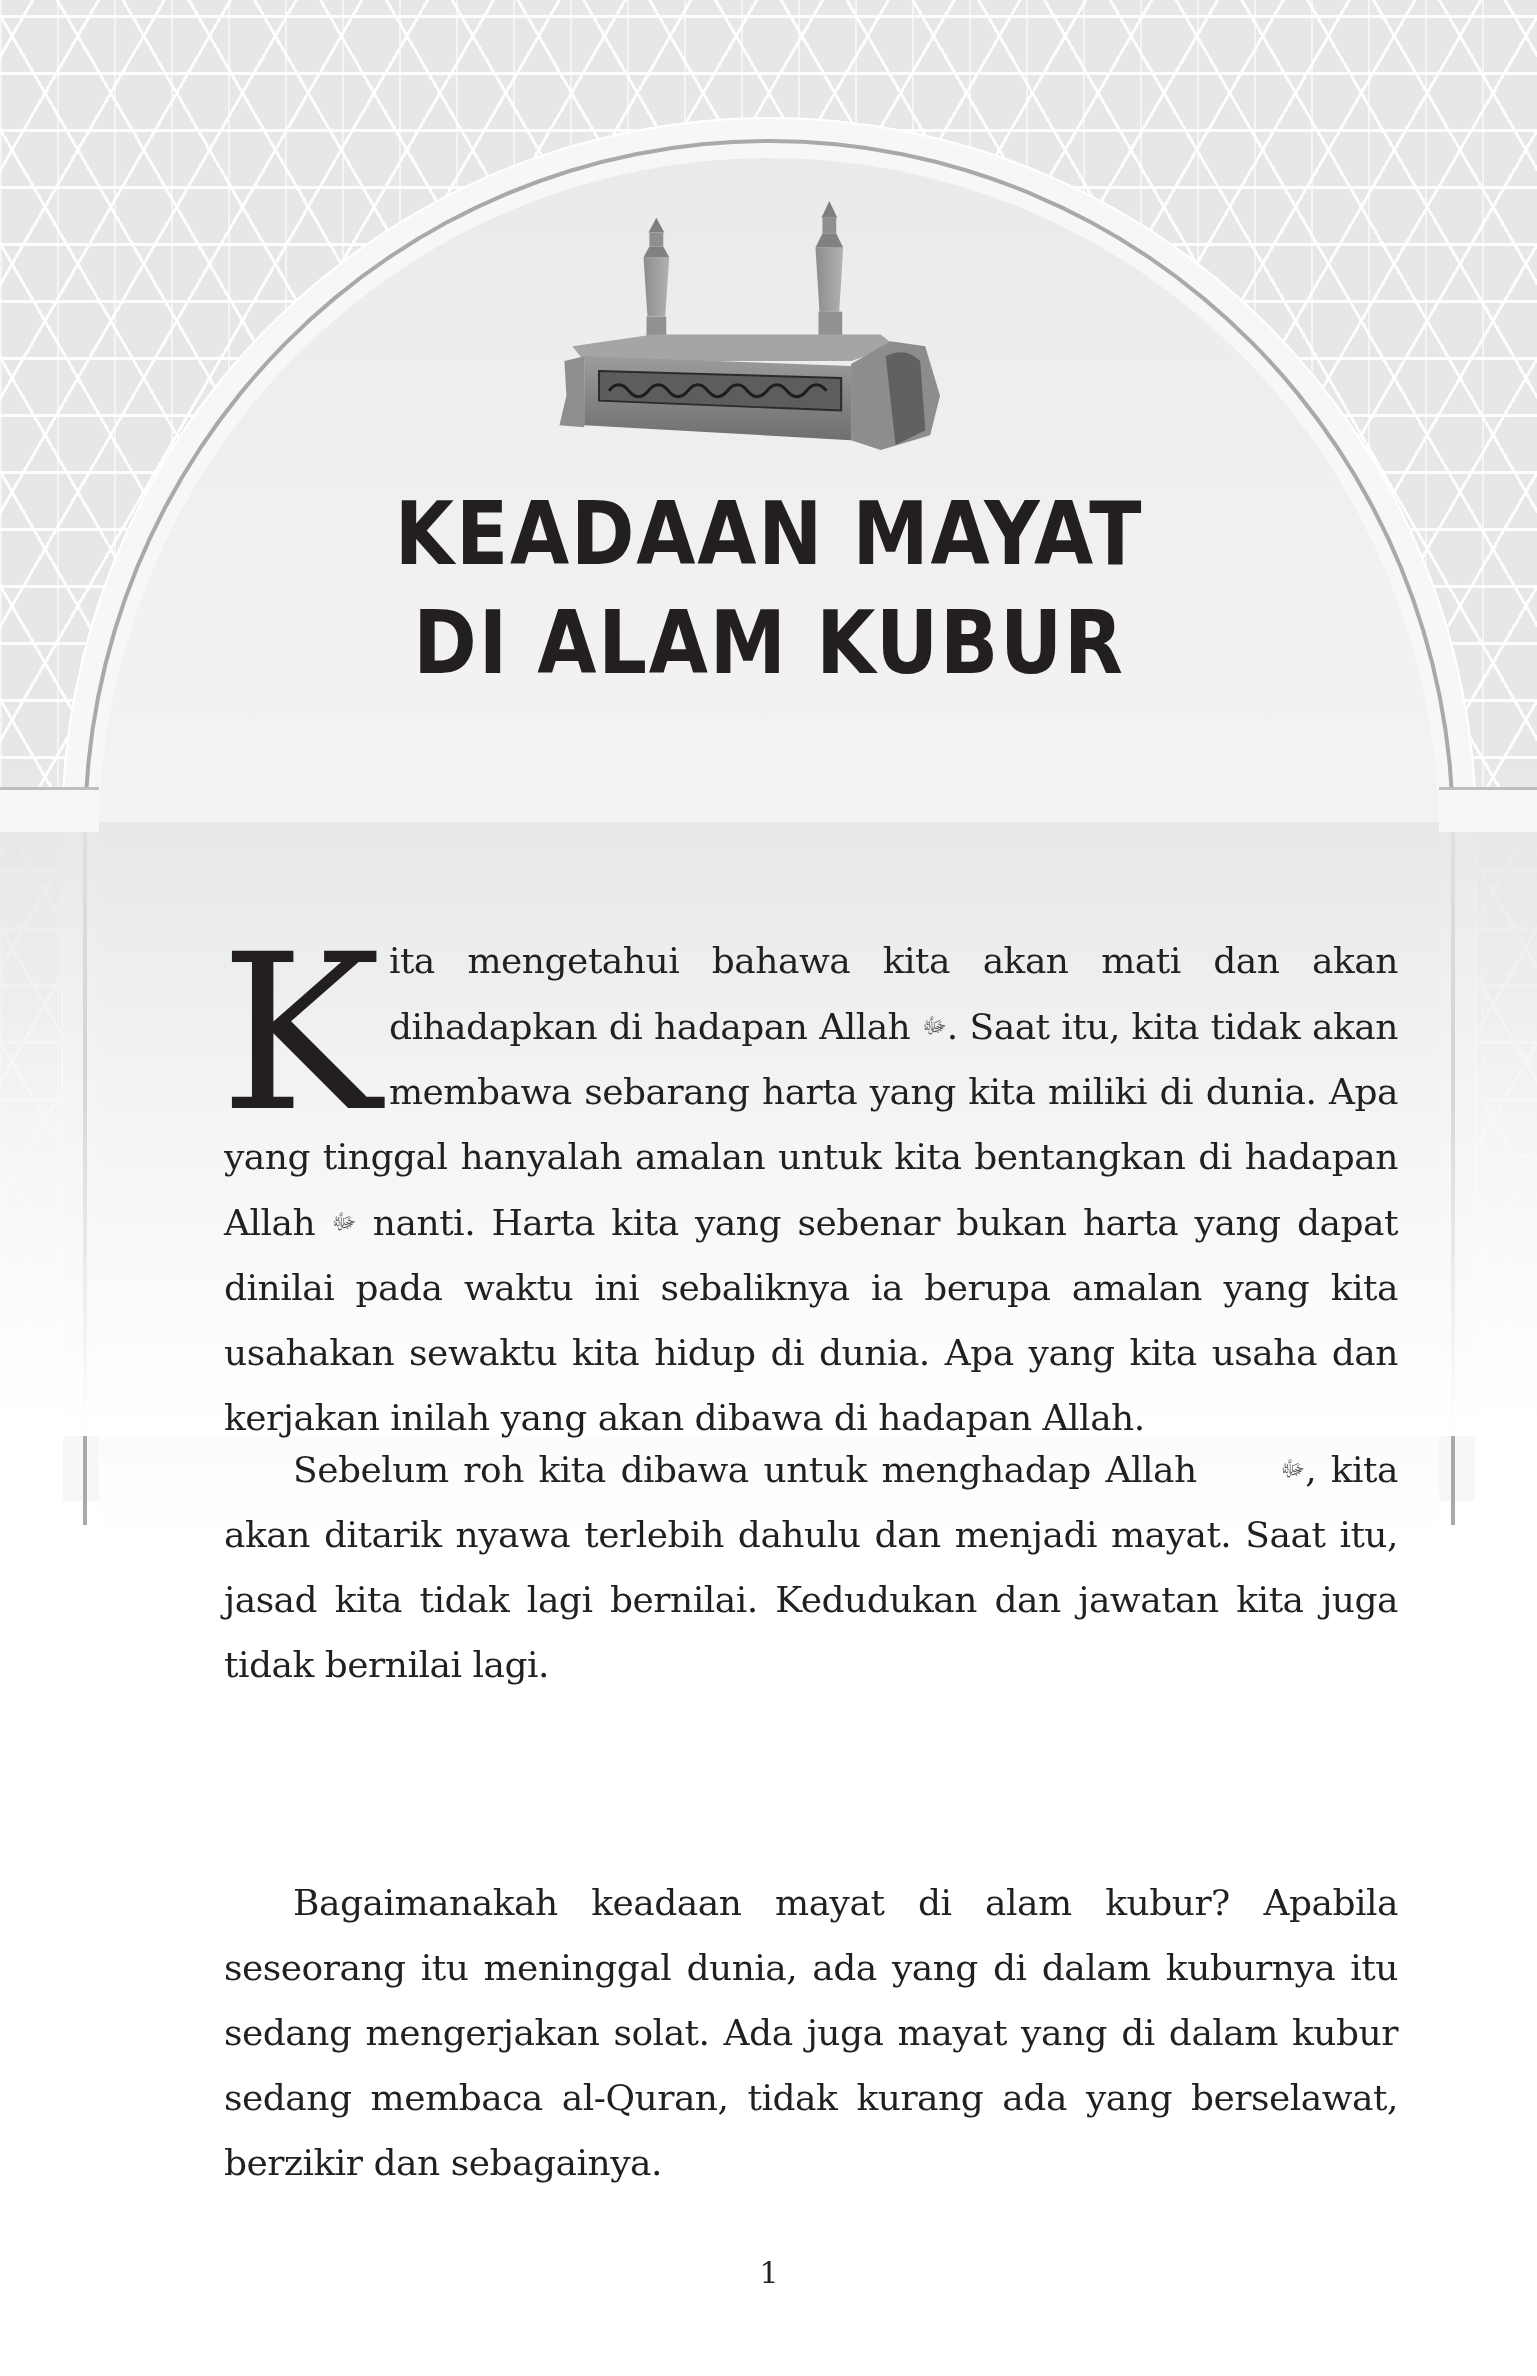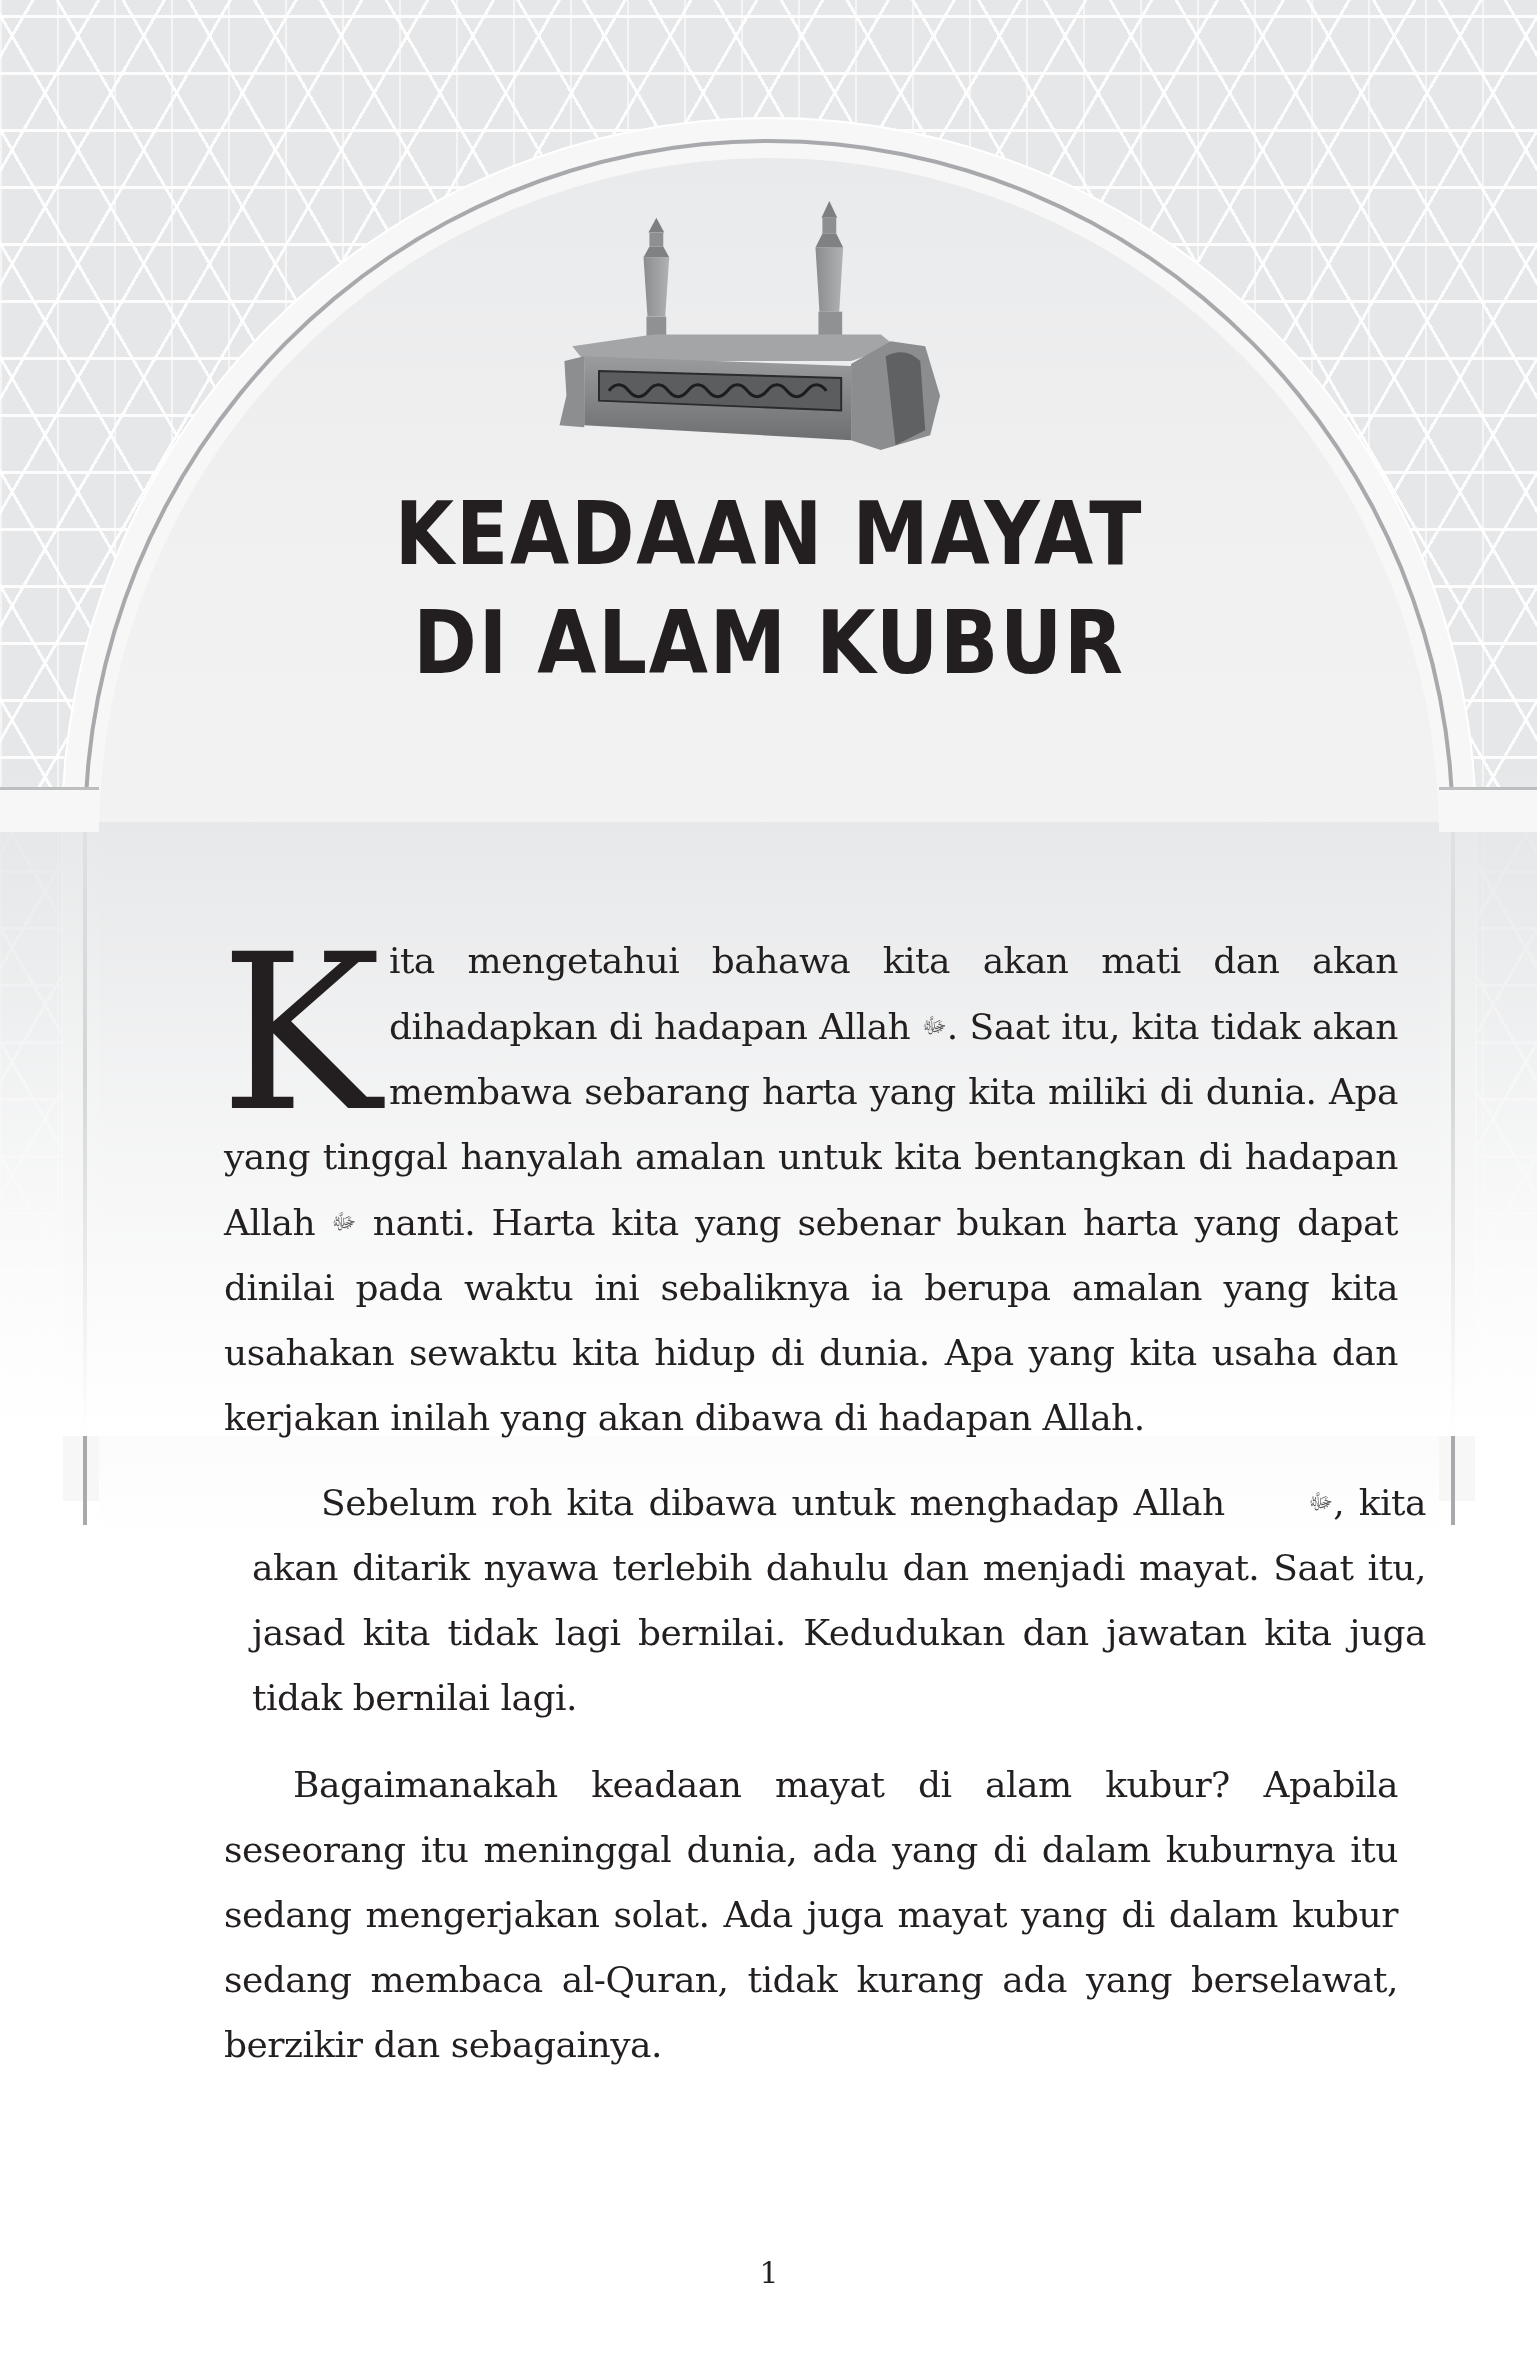--- a/index.html
+++ b/index.html
@@ -69,22 +69,22 @@
 
     .body-text {
       position: absolute; left: 224px; width: 1174px;
       font-family: "DejaVu Serif", serif;
       font-size: 36px; line-height: 65px;
       text-align: justify;
       color: #231f20;
       letter-spacing: -0.5px;
     }
     .p1 { top: 928px; }
-    .p2 { top: 1469px; text-indent: 69px; margin-left: 28px; }
-    .p3 { top: 1752px; text-indent: 69px; }
+    .p2 { top: 1436px; text-indent: 69px; }
+    .p3 { top: 1870px; text-indent: 69px; }
     .dropcap {
       float: left;
       font-family: "DejaVu Serif", serif;
       font-size: 216px; line-height: 168px;
       margin: 16px 8px 0 -4px;
       padding-top: 6px;
       color: #231f20;
     }
     .honorific {
       display: inline-block; font-size: 22px; vertical-align: 6px;

